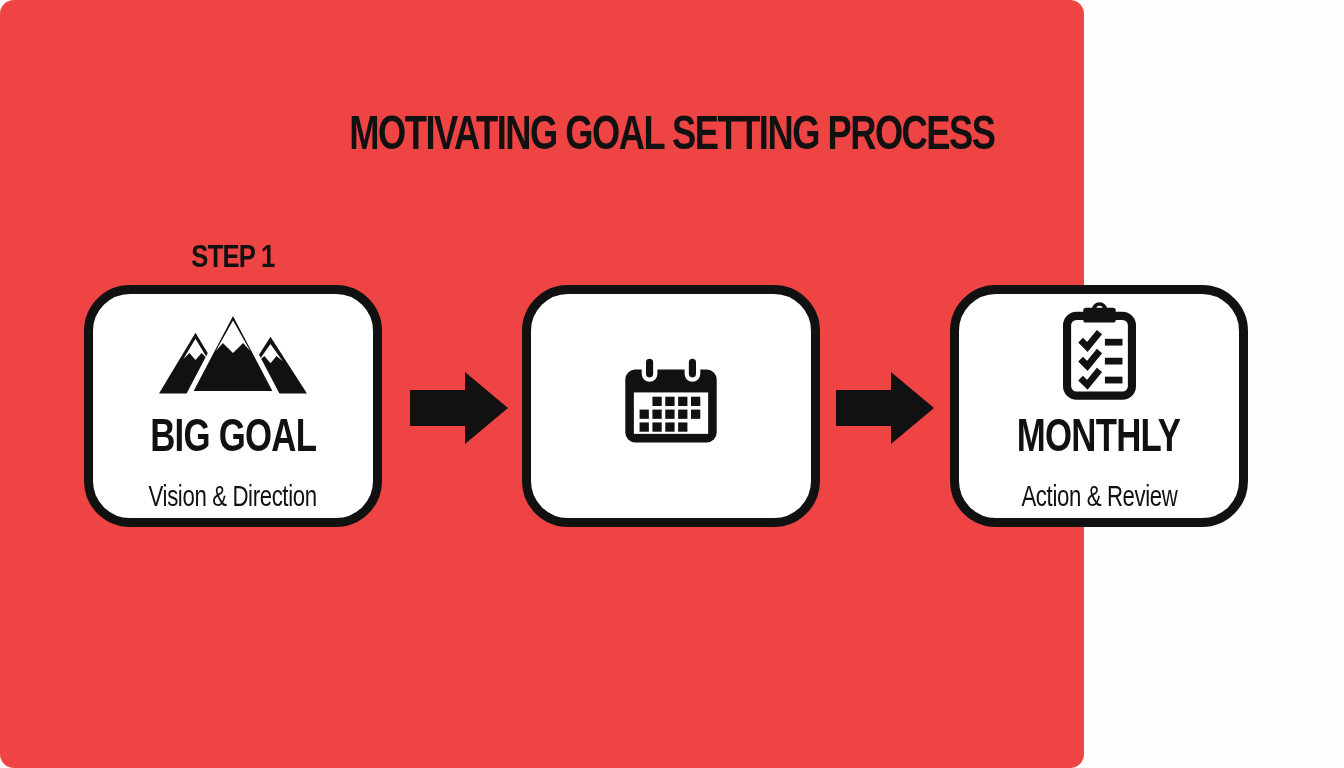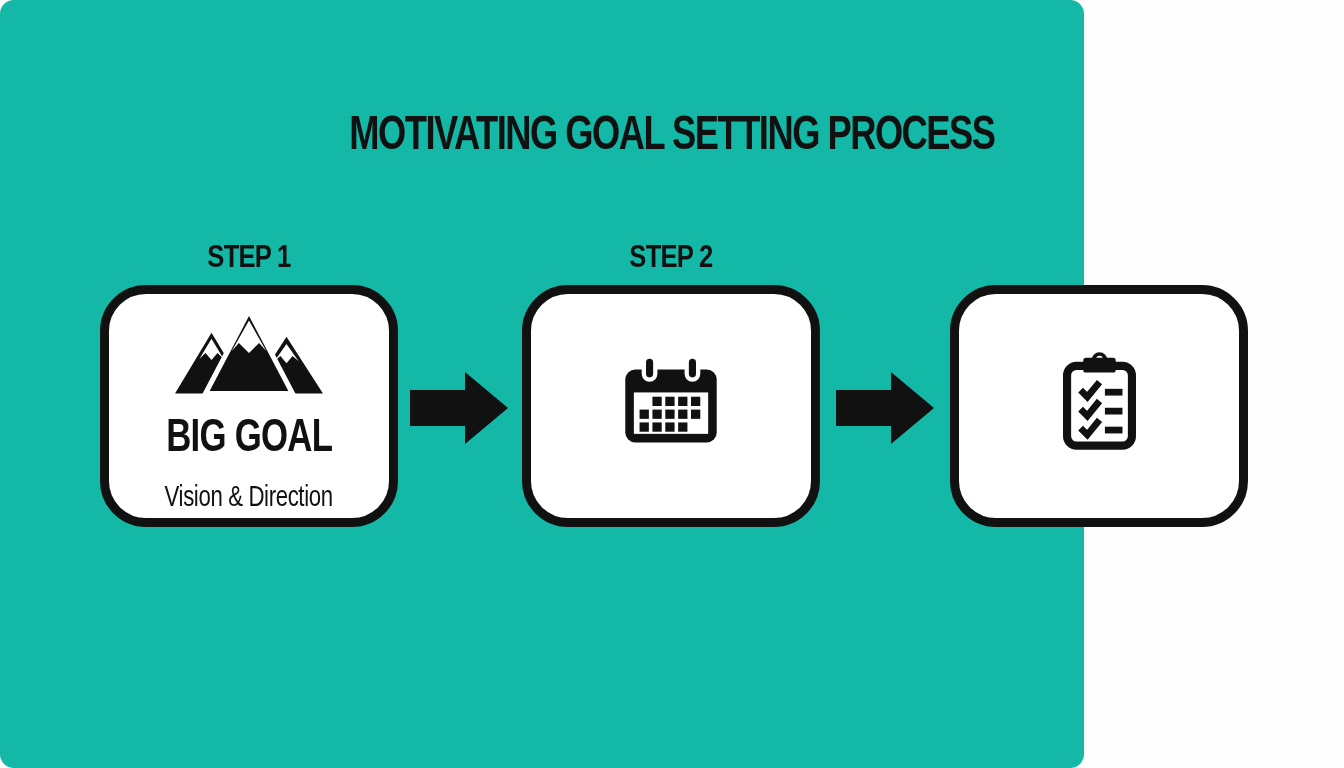--- a/index.html
+++ b/index.html
@@ -7,21 +7,21 @@
   body {
     font-family: "Liberation Sans", sans-serif;
     background: #fdfdfd;
     color: #111111;
     overflow: hidden;
   }
   .canvas {
     position: relative;
     width: 1084px;
     height: 768px;
-    background: #14b8a6;
+    background: #ef4444;
     border-radius: 14px;
   }
   .cond {
     display: inline-block;
     transform: scaleX(0.74);
     transform-origin: center center;
     white-space: nowrap;
   }
   .title {
     position: absolute;
@@ -53,21 +53,21 @@
     height: 242px;
     background: #ffffff;
     border: 9px solid #111111;
     border-radius: 46px;
     display: flex;
     flex-direction: column;
     align-items: center;
     justify-content: center;
     padding-top: 2px;
   }
-  .pos-1 { left: 100px; }
+  .pos-1 { left: 84px; }
   .pos-2 { left: 522px; }
   .pos-3 { left: 950px; }
   .box .icon {
     height: 96px;
     display: flex;
     align-items: center;
     justify-content: center;
     margin-bottom: 12px;
   }
   .box-title {
@@ -96,21 +96,20 @@
   .snow { fill: #ffffff; }
 </style>
 </head>
 <body>
 
 <div class="canvas">
 
   <h1 class="title"><span class="cond">MOTIVATING GOAL SETTING PROCESS</span></h1>
 
   <div class="step-label pos-1"><span class="cond">STEP 1</span></div>
-  <div class="step-label pos-2"><span class="cond">STEP 2</span></div>
 
   <div class="box pos-1">
     <div class="icon">
       <svg width="152" height="90" viewBox="0 0 150 88" aria-hidden="true">
         <polygon class="ink" points="38,26 74,86 2,86"></polygon>
         <polygon class="ink" points="112,30 148,86 76,86"></polygon>
         <polygon class="ink" points="75,4 118,86 32,86" stroke="#ffffff" stroke-width="5"></polygon>
         <polygon class="snow" points="38,32 50,52 44,46 38,53 32,46 26,52"></polygon>
         <polygon class="snow" points="112,37 124,54 118,49 112,56 106,49 100,54"></polygon>
         <polygon class="snow" points="75,14 92,44 85,36 75,46 65,36 58,44"></polygon>
@@ -164,15 +163,17 @@
         <circle class="snow" cx="29" cy="6" r="2.4"></circle>
         <rect class="ink" x="17" y="5" width="24" height="11" rx="2"></rect>
         <path d="M15 29 l5 5 l9 -11" fill="none" stroke="#111111" stroke-width="5"></path>
         <rect class="ink" x="33" y="28" width="13" height="5"></rect>
         <path d="M15 43 l5 5 l9 -11" fill="none" stroke="#111111" stroke-width="5"></path>
         <rect class="ink" x="33" y="42" width="13" height="5"></rect>
         <path d="M15 57 l5 5 l9 -11" fill="none" stroke="#111111" stroke-width="5"></path>
         <rect class="ink" x="33" y="56" width="13" height="5"></rect>
       </svg>
     </div>
+    <div class="box-title"><span class="cond">MONTHLY</span></div>
+    <div class="box-sub"><span class="cond">Action &amp; Review</span></div>
   </div>
 
 </div>
 
 </body></html>

